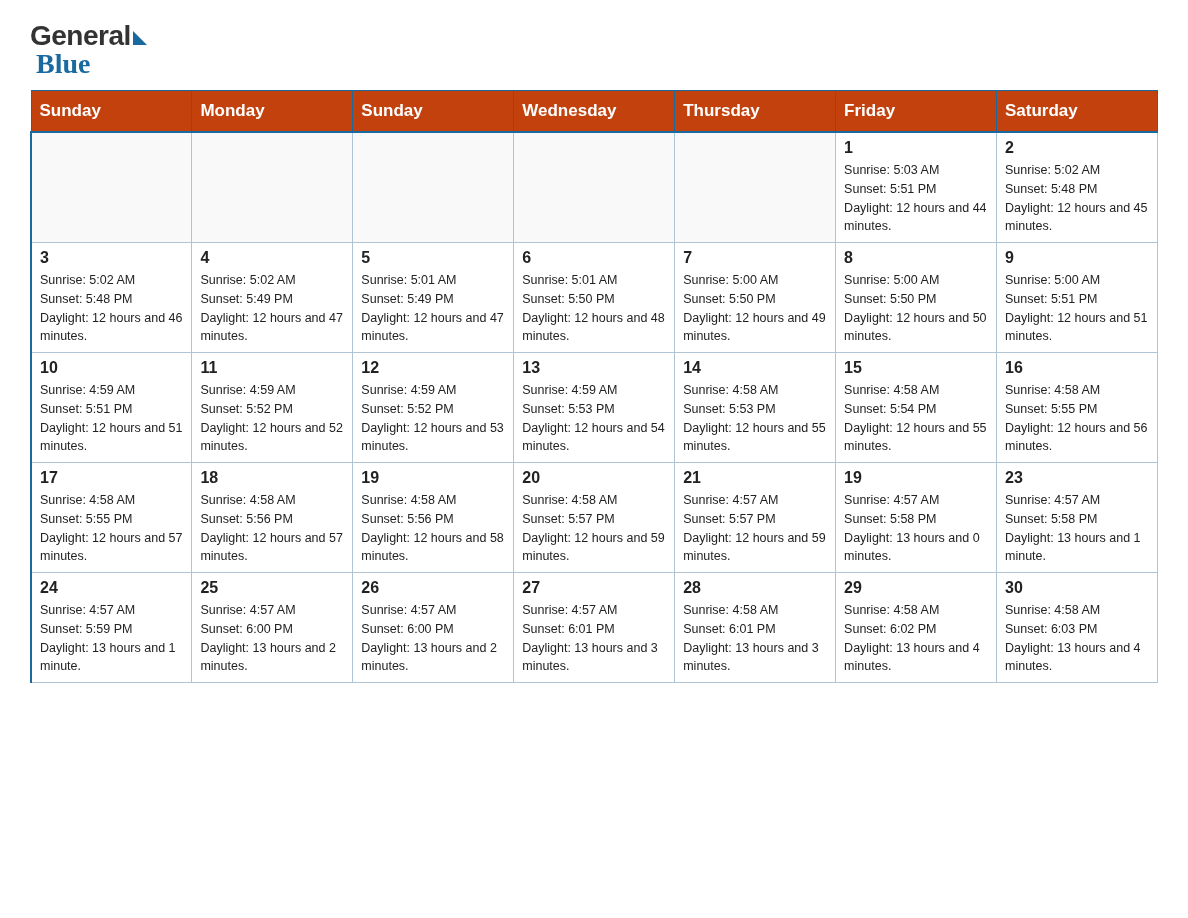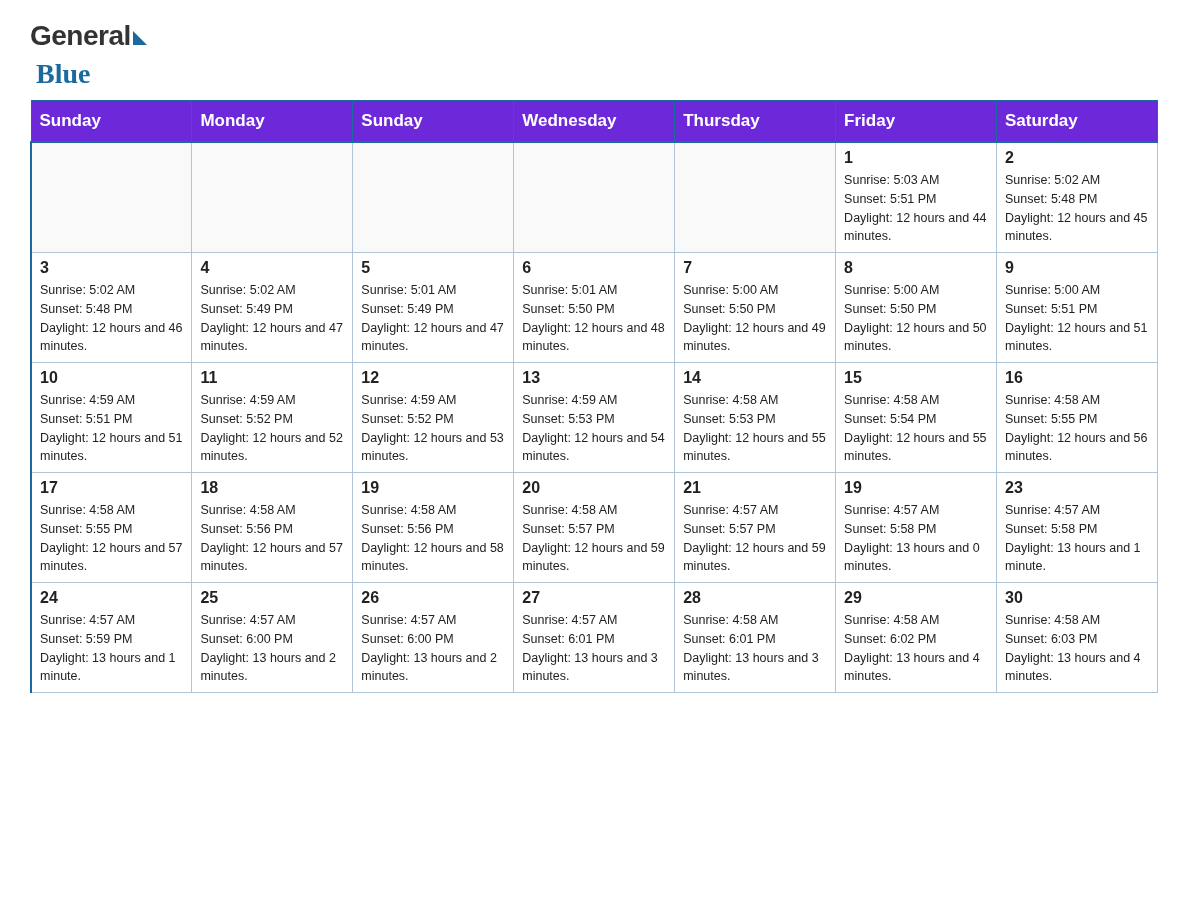--- a/index.html
+++ b/index.html
@@ -13,21 +13,20 @@
     .header-row {
       display: flex;
       justify-content: space-between;
       align-items: flex-start;
       margin-bottom: 10px;
     }
     .logo {
       display: flex;
       flex-direction: column;
       align-items: flex-start;
-      gap: 10px;
     }
     .logo-top {
       display: flex;
       align-items: center;
     }
     .logo-general {
       font-size: 28px;
       font-weight: bold;
       color: #333;
       letter-spacing: -0.5px;
@@ -61,21 +60,21 @@
       font-size: 22px;
       color: #444;
       margin-top: 4px;
     }
     .calendar {
       width: 100%;
       border-collapse: collapse;
       margin-top: 10px;
     }
     .calendar thead tr th {
-      background-color: #6d28d9;
+      background-color: #c2410c;
       color: #fff;
       font-size: 17px;
       font-weight: bold;
       padding: 10px 8px;
       text-align: left;
       border: 1px solid #1a6aa0;
     }
     .calendar tbody tr td {
       border: 1px solid #b0c4d8;
       vertical-align: top;

